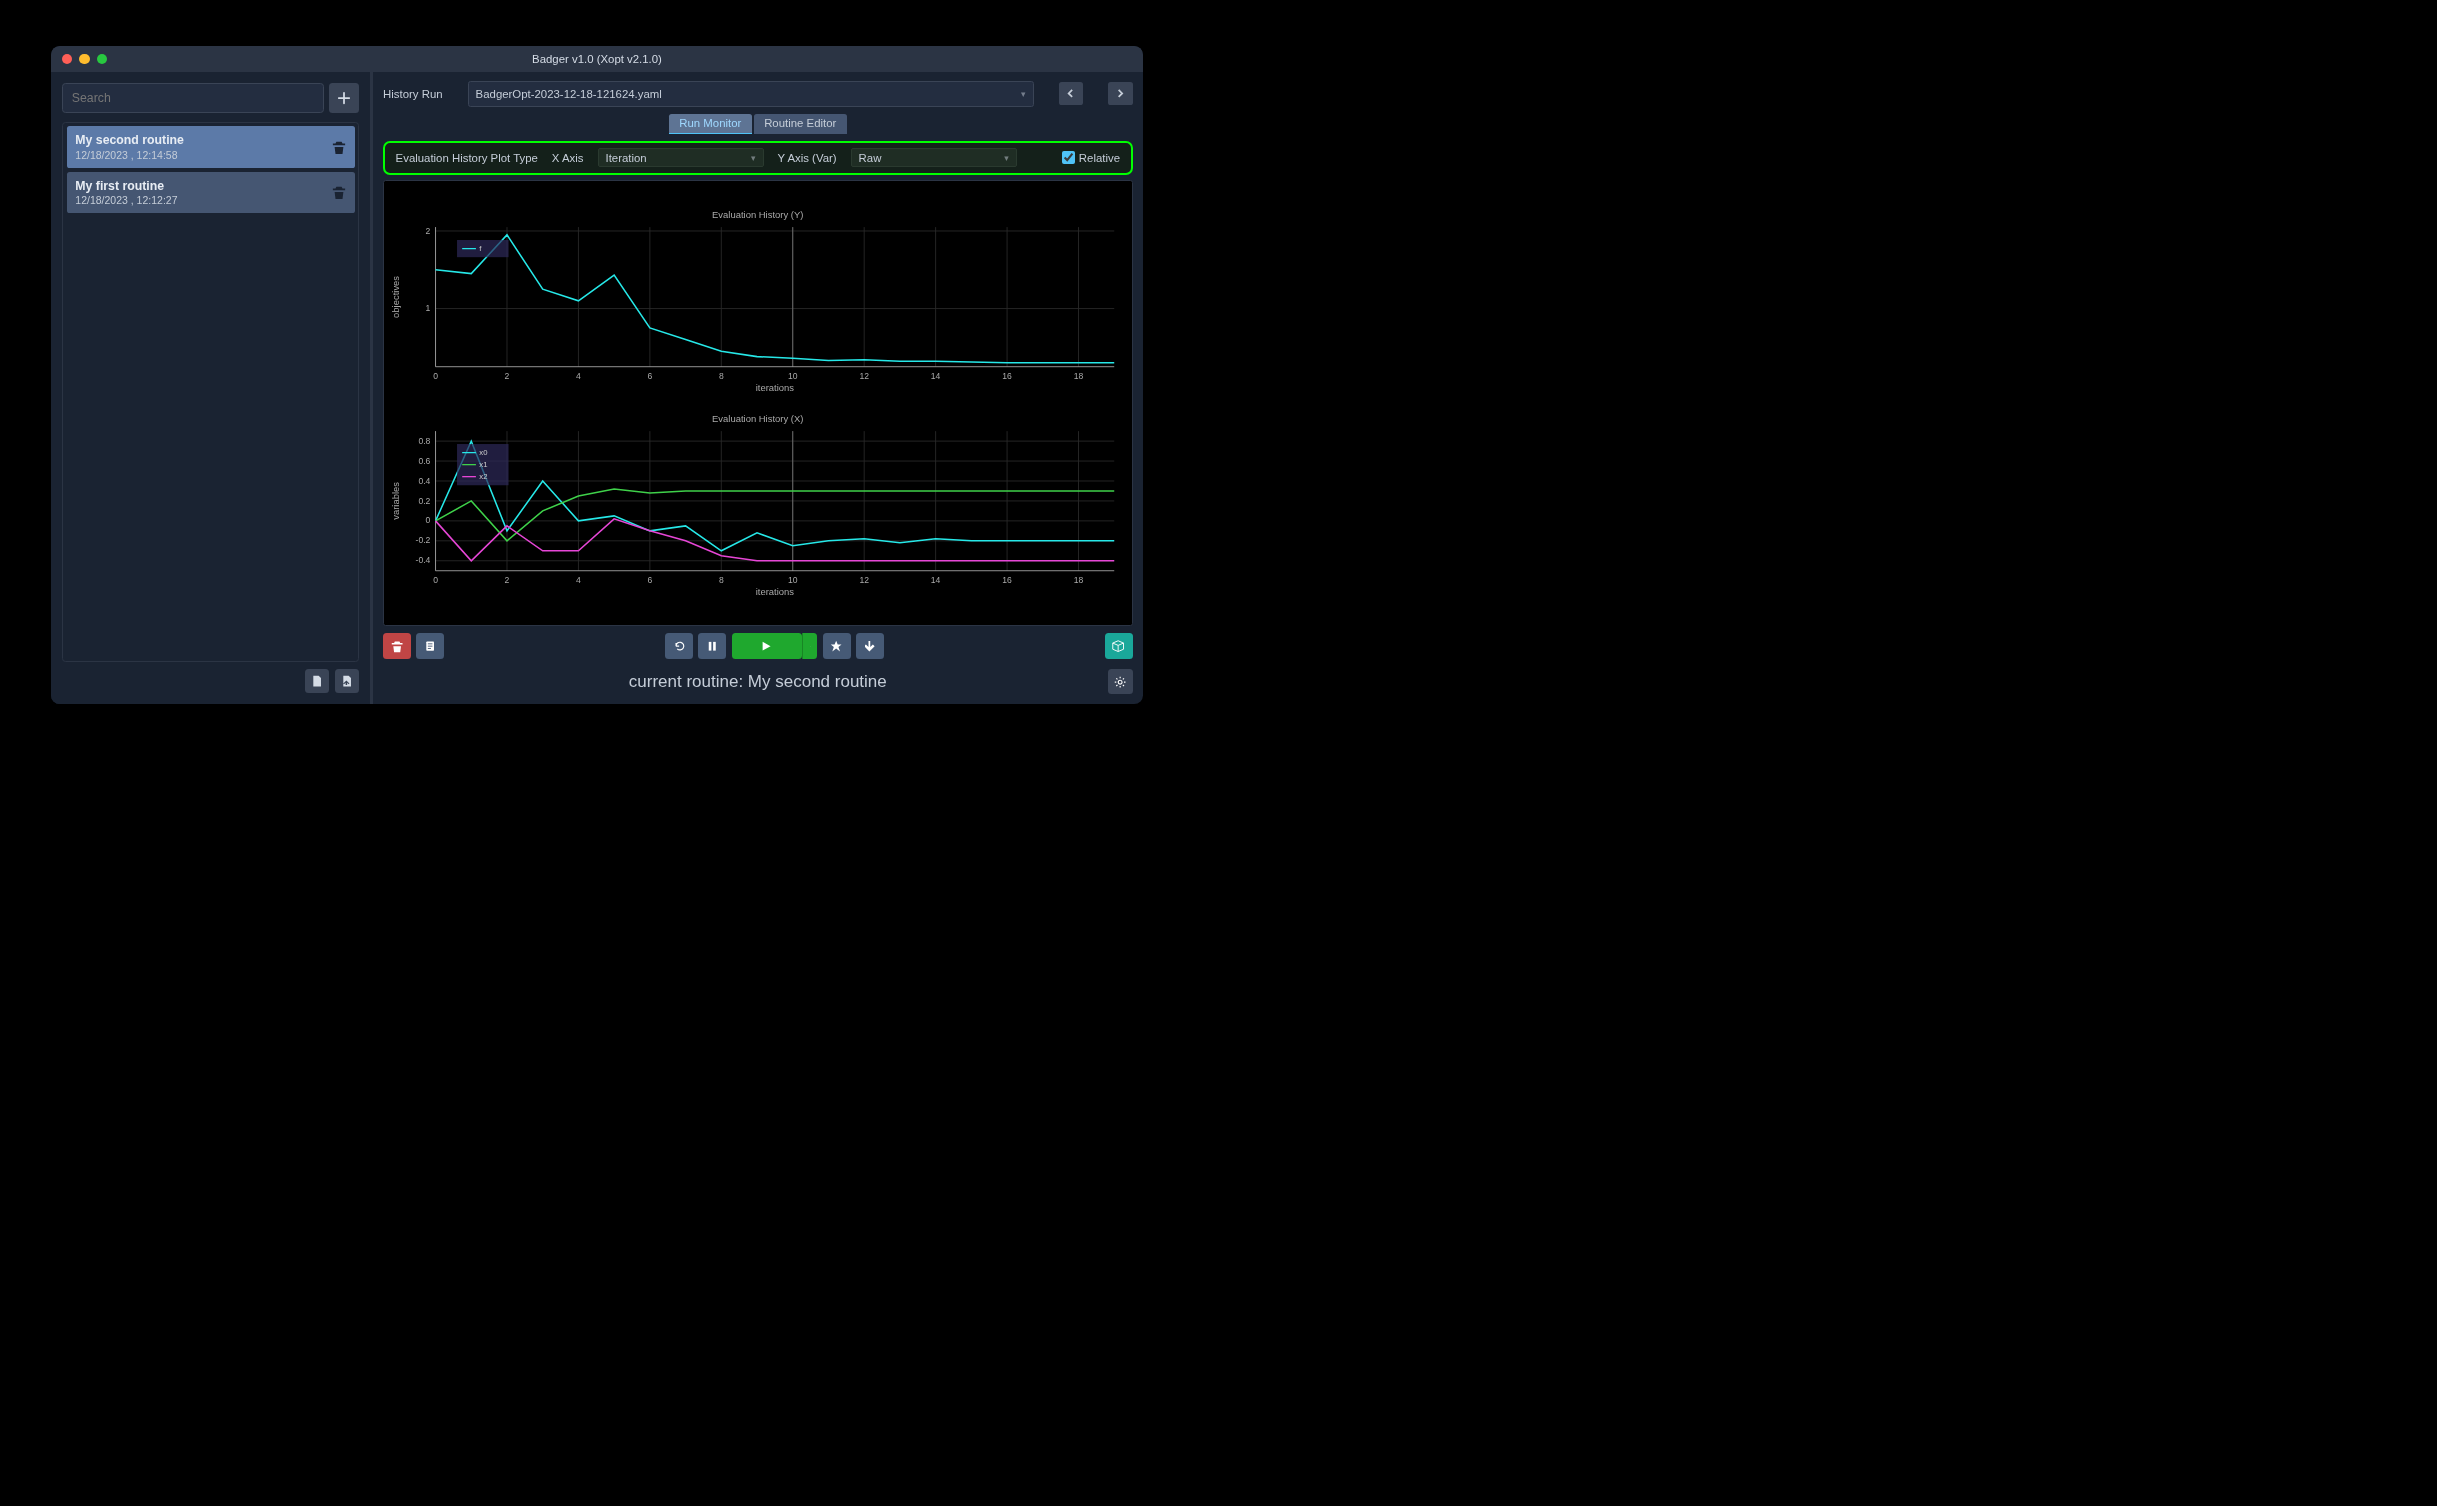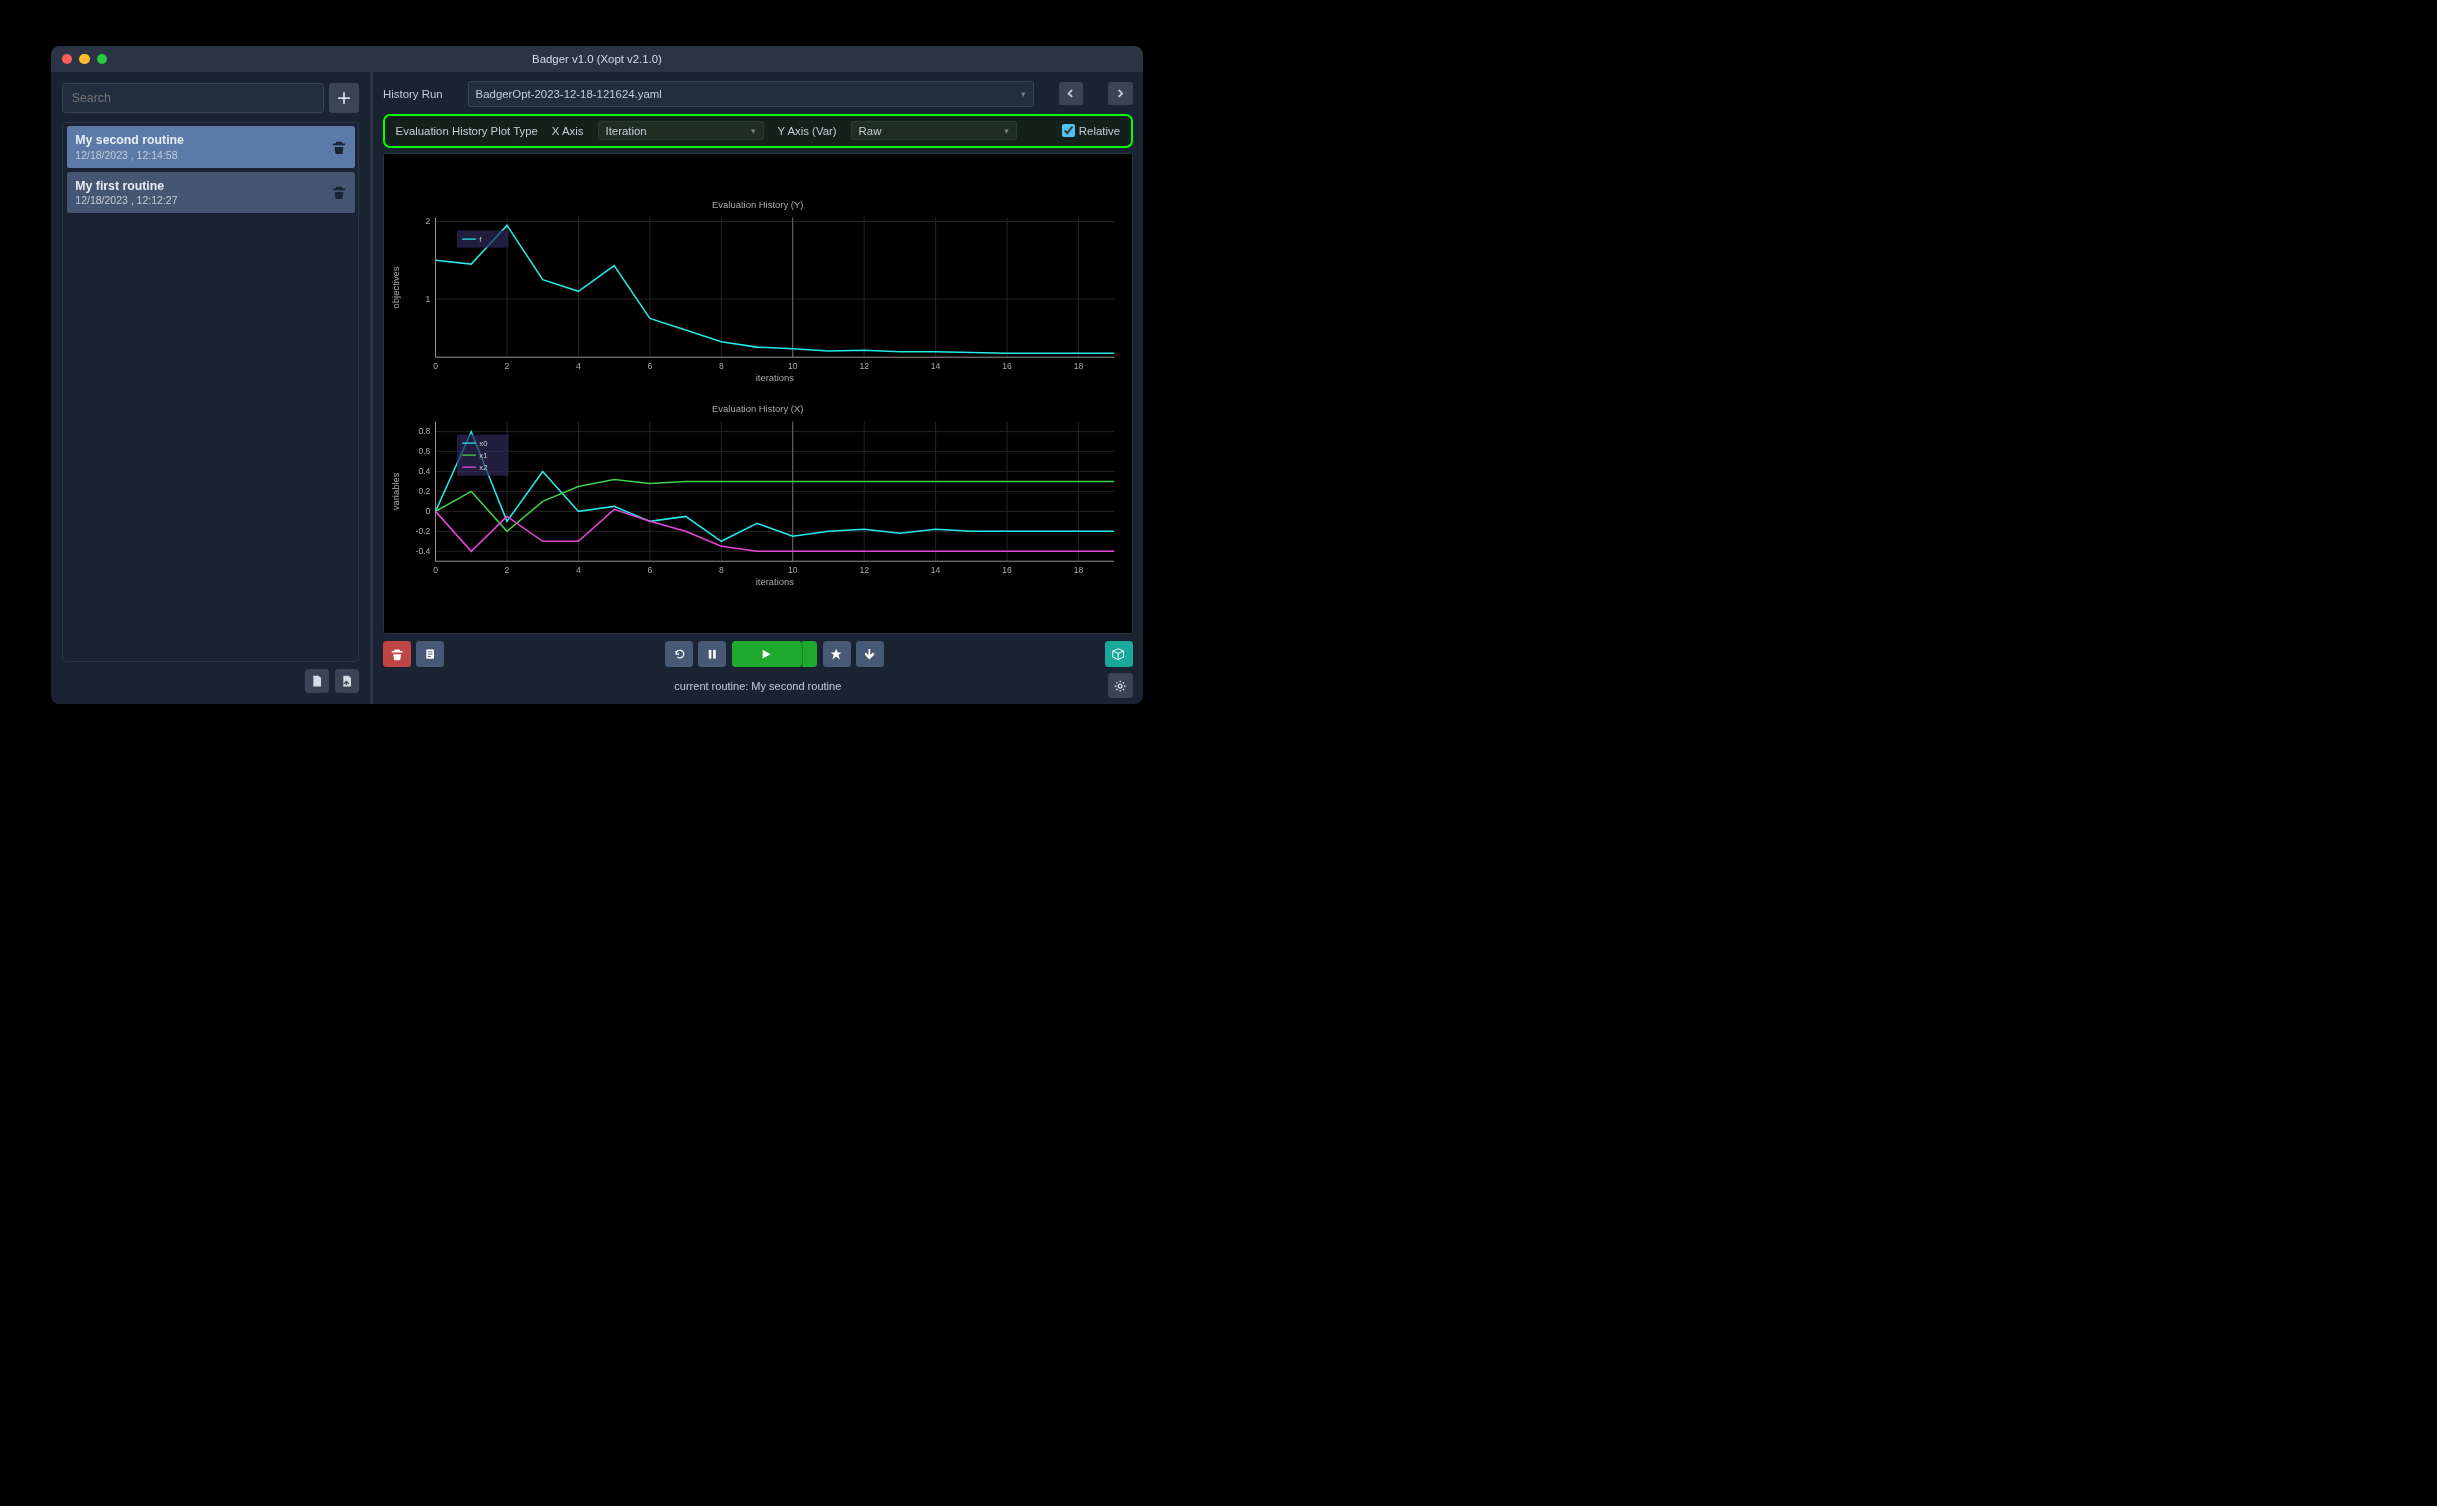--- a/index.html
+++ b/index.html
@@ -218,21 +218,21 @@
 }
 .ctrl-btn.w30 { width: 28px; }
 .ctrl-btn.red { background:#c04545; }
 .ctrl-btn.green { background:#1fa82e; width: 70px; }
 .ctrl-btn.teal { background:#1aa89a; }
 .spacer { flex:1; }
 .dropdown-green { background:#1fa82e; width:15.8px; border-left:0.9px solid rgba(0,0,0,0.2); }
 .status-bar {
   display:flex; justify-content:center; align-items:center;
   padding: 3.5px 0;
-  font-size: 11px;
+  font-size: 17px;
   position: relative;
 }
 .gear-btn {
   position:absolute; right:0;
   width:24.5px;height:24.5px;
   background:#3a4456;border:none;border-radius:3.5px;
   color:#d5dce6;cursor:pointer;
   display:flex;align-items:center;justify-content:center;
 }
 .dd-caret { margin-left:auto; opacity:0.5; font-size:8.8px; }
@@ -309,20 +309,24 @@
               <path d="M7 1L3 5l4 4" stroke="currentColor" stroke-width="2" fill="none"></path>
             </svg>
         </button>
         <button class="nav-btn">
           <svg width="8.8" height="8.8" viewBox="0 0 10 10">
               <path d="M3 1l4 4-4 4" stroke="currentColor" stroke-width="2" fill="none"></path>
             </svg>
         </button>
       </div>
 
+      <div class="tabs">
+        <div class="tab active">Run Monitor</div>
+        <div class="tab">Routine Editor</div>
+      </div>
 
       <div class="monitor-panel">
         <div class="plot-controls">
           <span>Evaluation History Plot Type</span>
           <span>X Axis</span>
           <div class="pc-select w200" style="display:flex;align-items:center;">
             <span>Iteration</span>
               <span class="dd-caret">▾</span>
           </div>
           <span>Y Axis (Var)</span>

